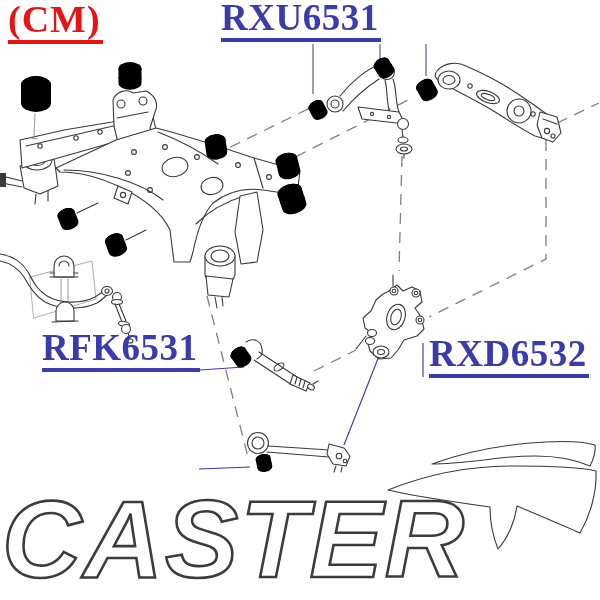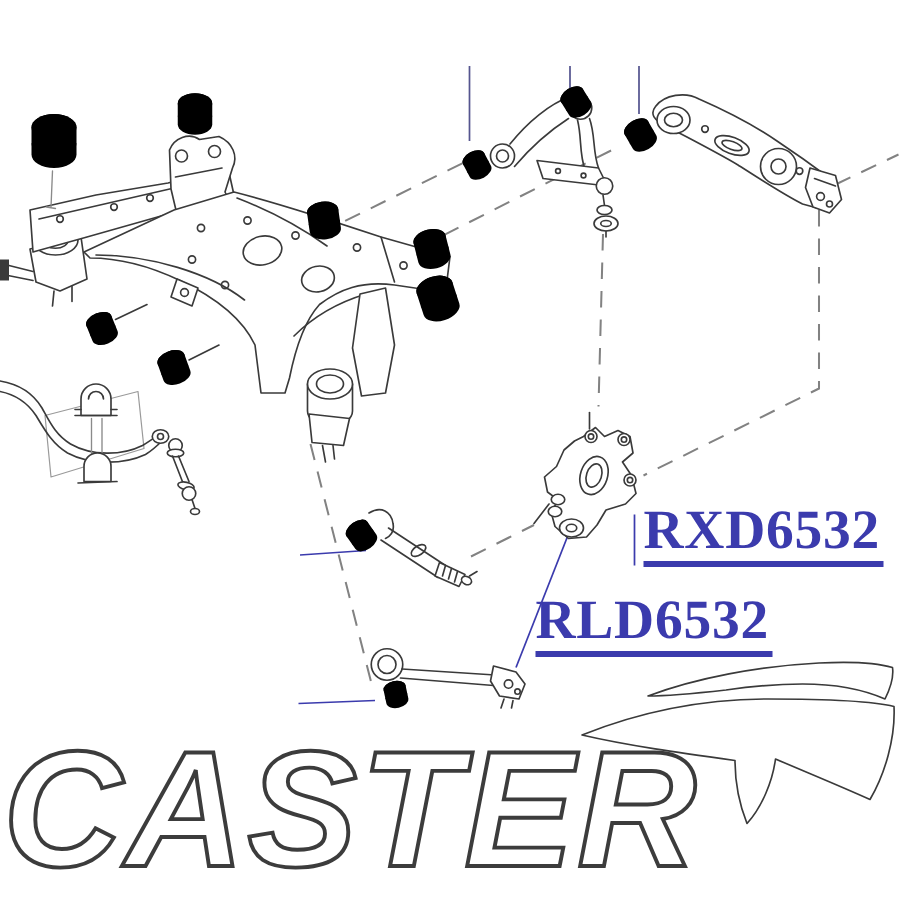--- a/index.html
+++ b/index.html
@@ -248,21 +248,23 @@
         <circle cx="258" cy="443" r="6"></circle>
       <use href="#bush" transform="translate(264,463) rotate(-12) scale(0.75)"></use>
       <path d="M 268,446 L 330,450 M 267,452 L 329,457"></path>
       <path class="wfill" d="M 329,444 L 344,448 L 350,456 L 346,466 L 333,464 L 327,454 Z"></path>
       <circle cx="339" cy="456" r="2.8"></circle>
         <circle cx="345" cy="461" r="1.8"></circle>
       <path d="M 336,466 L 334,472 M 342,467 L 341,472"></path>
     </g>
   </svg>
 
-
-
-
+  <div class="cm-label" style="left:8px;top:0px">(CM)</div>
+
+  <div class="part-label" style="left:221px;top:-1px">RXU6531</div>
+
+
+  <div class="part-label" style="left:42px;top:329px">RFK6531</div>
 
   <div class="part-label" style="left:429px;top:335px">RXD6532</div>
 
-  <div class="part-label" style="left:357px;top:395px">RLD6532</div>
 
 </div>
 
 </body></html>

